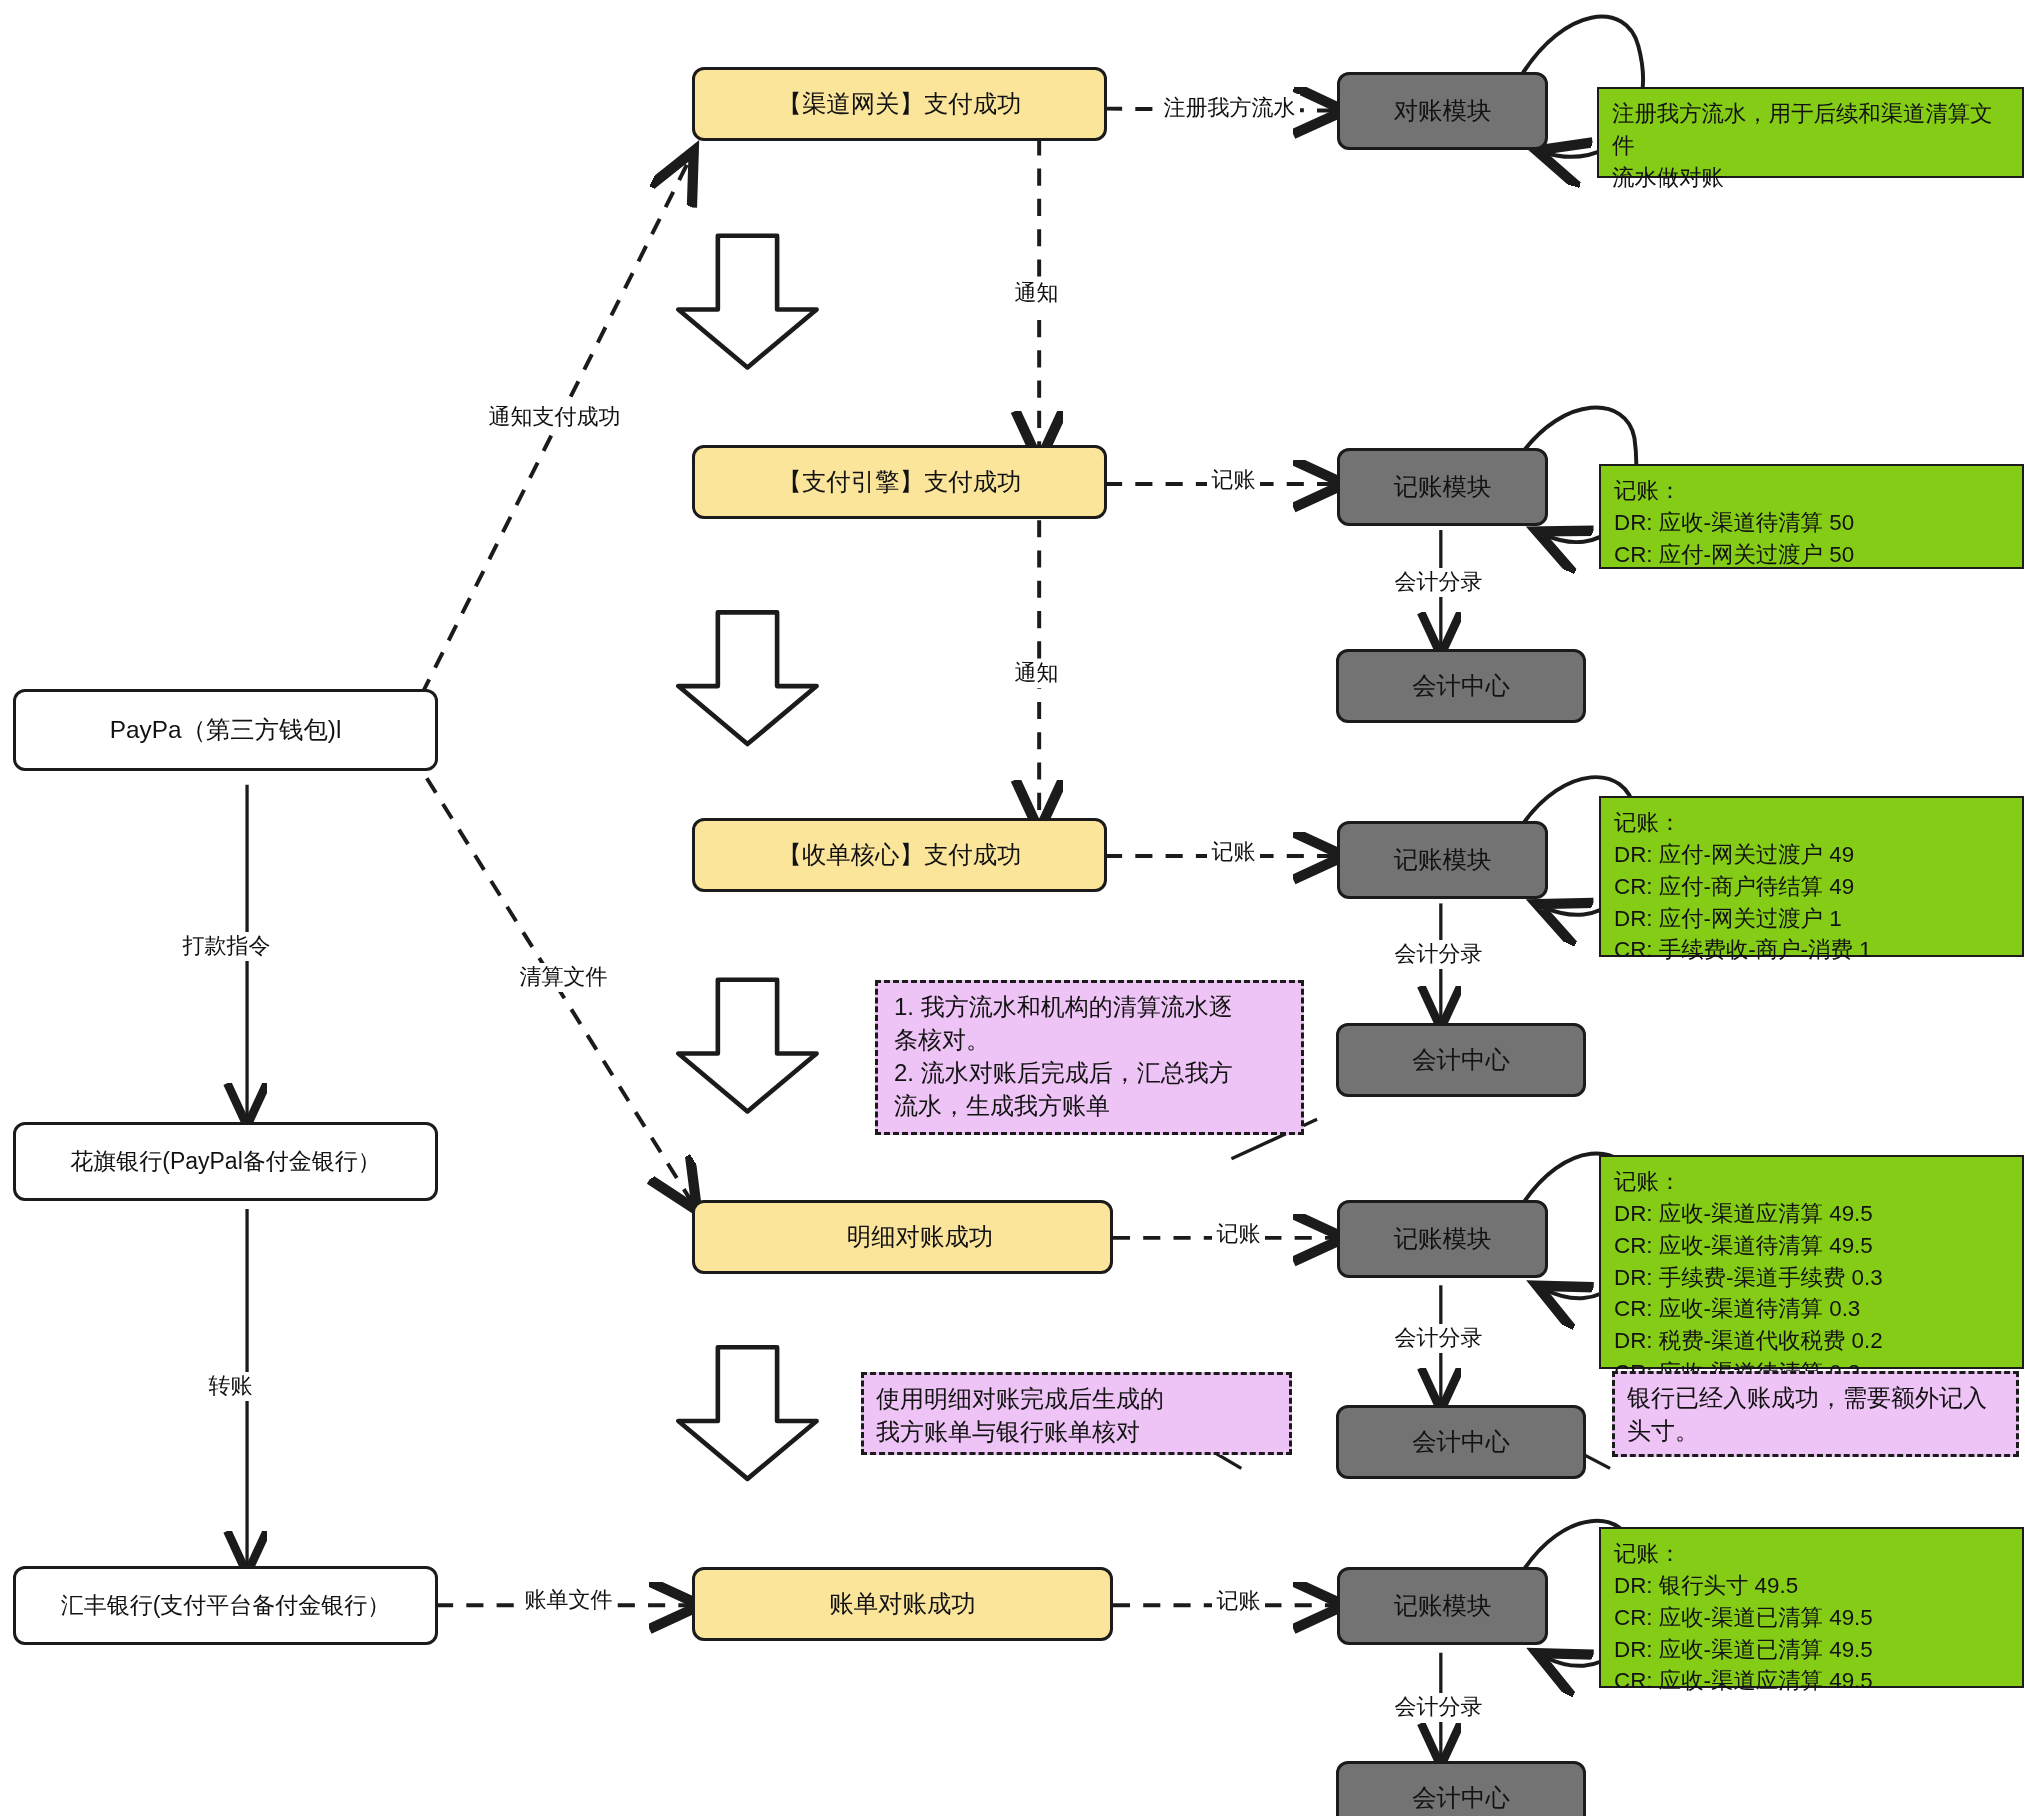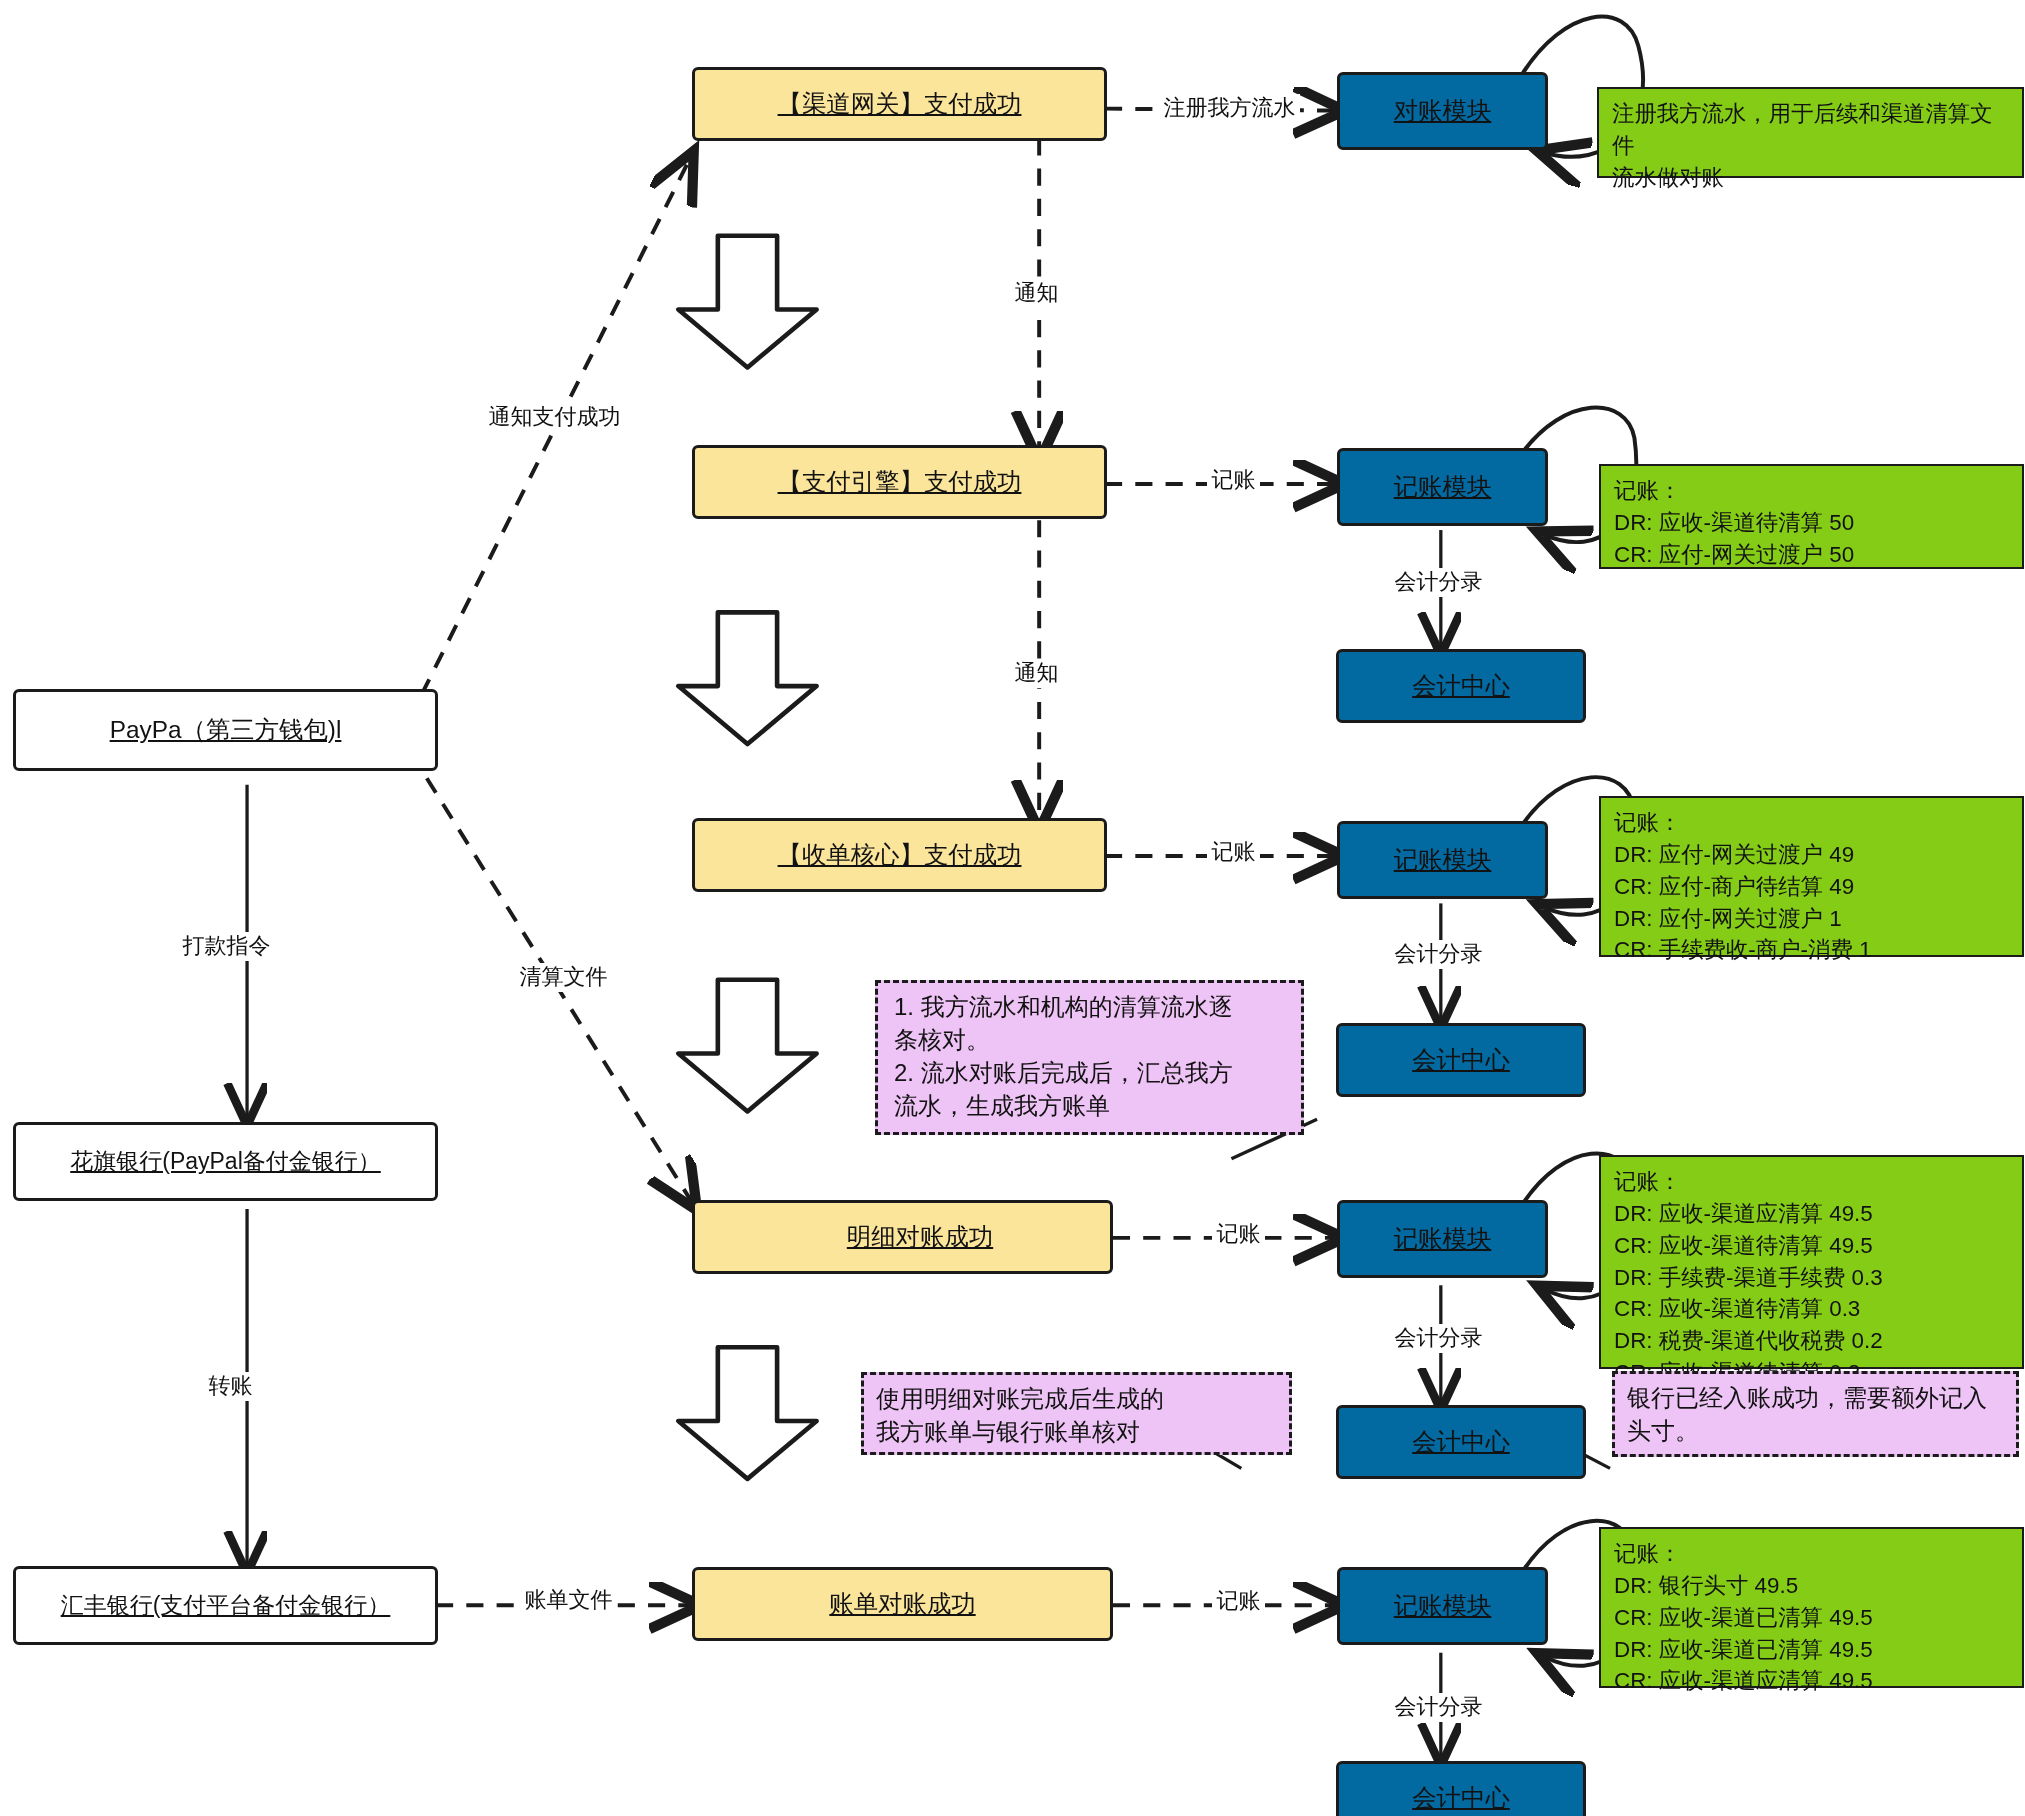--- a/index.html
+++ b/index.html
@@ -3,23 +3,23 @@
 <meta charset="utf-8">
 <style>
   html,body{margin:0;padding:0;background:#ffffff;}
   body{font-family:"Liberation Sans","DejaVu Sans",sans-serif;}
   #canvas{position:relative;width:2025px;height:1816px;background:#fff;overflow:hidden;}
 
   .node{position:absolute;box-sizing:border-box;display:flex;align-items:center;
         justify-content:center;text-align:center;color:#121212;
         font-size:24.4px;line-height:1.35;white-space:pre-line;}
 
-  .rounded{border:3.3px solid #1b1b1b;border-radius:6px;text-decoration:underline;}
+  .rounded{border:3.3px solid #1b1b1b;border-radius:12px;}
   .yellow{background:#fbe59b;}
-  .blue{background:#0369a1;}
+  .blue{background:#737373;}
   .white{background:#ffffff;}
 
   .note{position:absolute;box-sizing:border-box;border:2.6px solid #1b1b1b;
         background:#84cc16;color:#121212;font-size:22.4px;line-height:1.42;
         padding:9.2px 12px 9.2px 13px;white-space:pre-line;text-align:left;margin-top:20px;}
 
   .purple{position:absolute;box-sizing:border-box;border:3.3px dashed #1b1b1b;
           background:#eec3f5;color:#121212;font-size:24px;line-height:1.38;
           padding:6.6px 10.5px 8px 12px;white-space:pre-line;text-align:left;}
 

